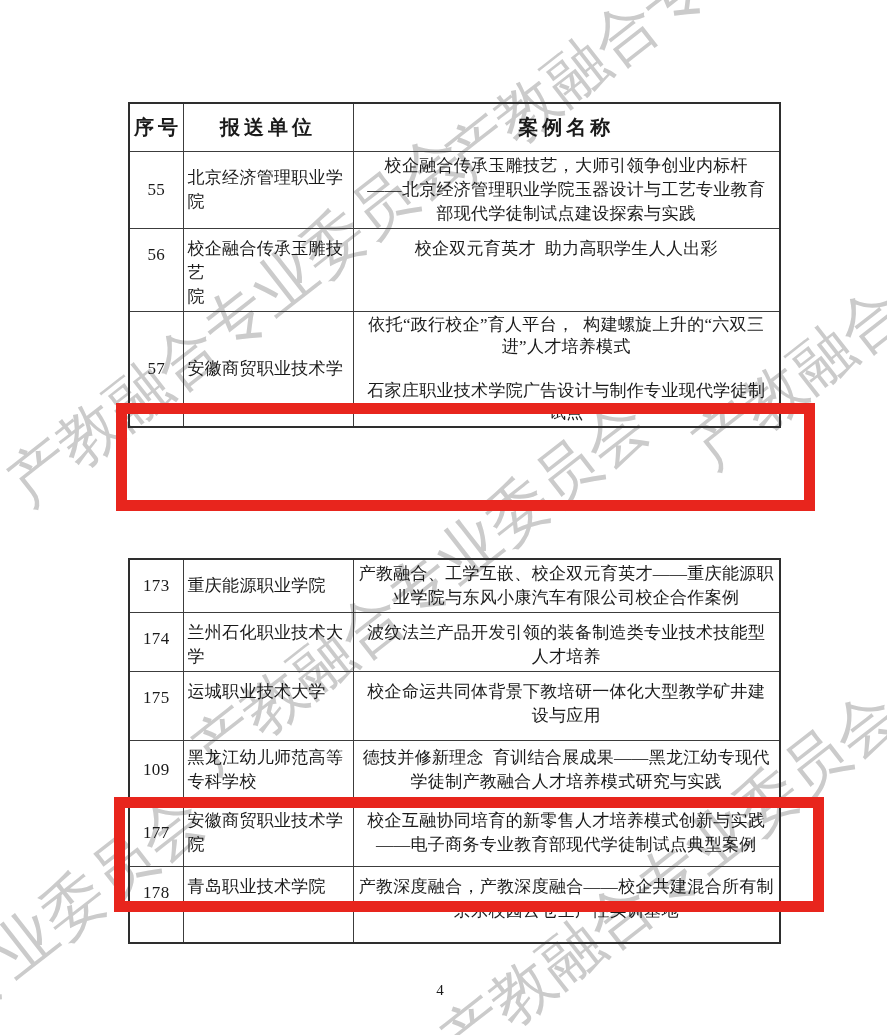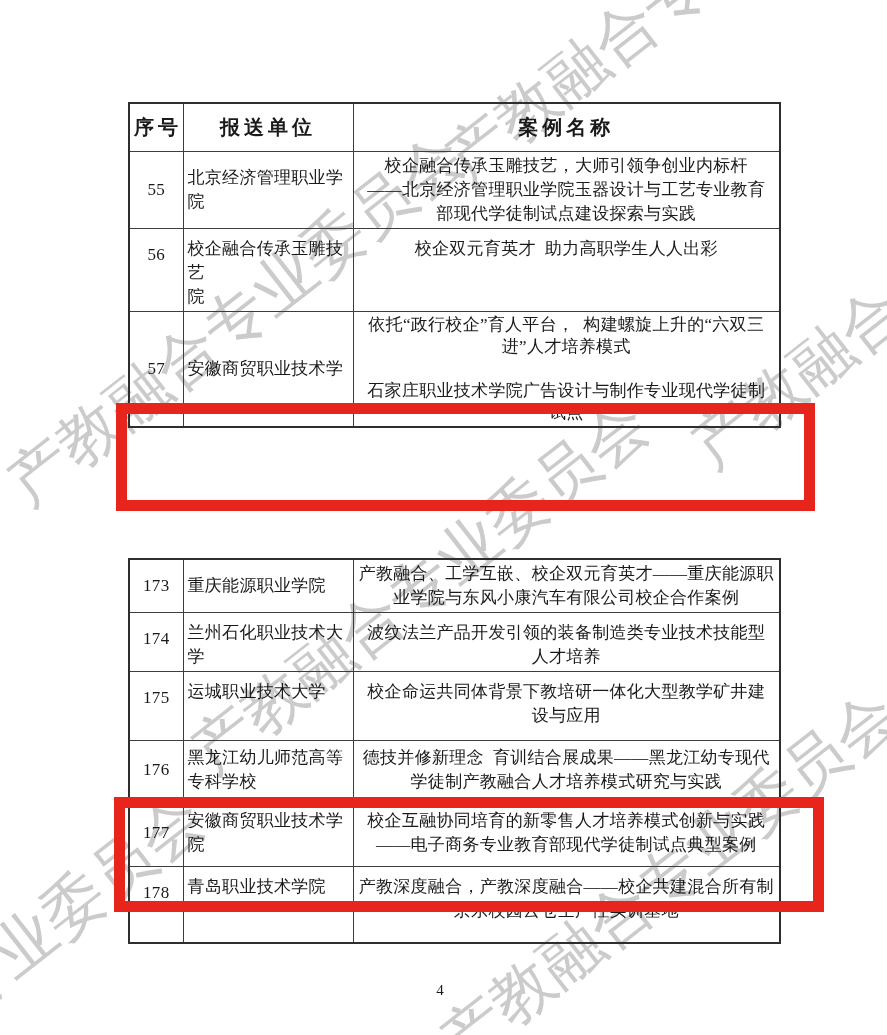--- a/index.html
+++ b/index.html
@@ -100,21 +100,21 @@
       <td class="case">波纹法兰产品开发引领的装备制造类专业技术技能型
 人才培养</td>
     </tr>
     <tr style="height:69px" class="va-top">
       <td class="num">175</td>
       <td class="unit">运城职业技术大学</td>
       <td class="case">校企命运共同体背景下教培研一体化大型教学矿井建
 设与应用</td>
     </tr>
     <tr style="height:58px">
-      <td class="num">176</td>
+      <td class="num">109</td>
       <td class="unit">黑龙江幼儿师范高等
 专科学校</td>
       <td class="case">德技并修新理念  育训结合展成果——黑龙江幼专现代
 学徒制产教融合人才培养模式研究与实践</td>
     </tr>
     <tr style="height:68px">
       <td class="num">177</td>
       <td class="unit">安徽商贸职业技术学
 院</td>
       <td class="case">校企互融协同培育的新零售人才培养模式创新与实践

